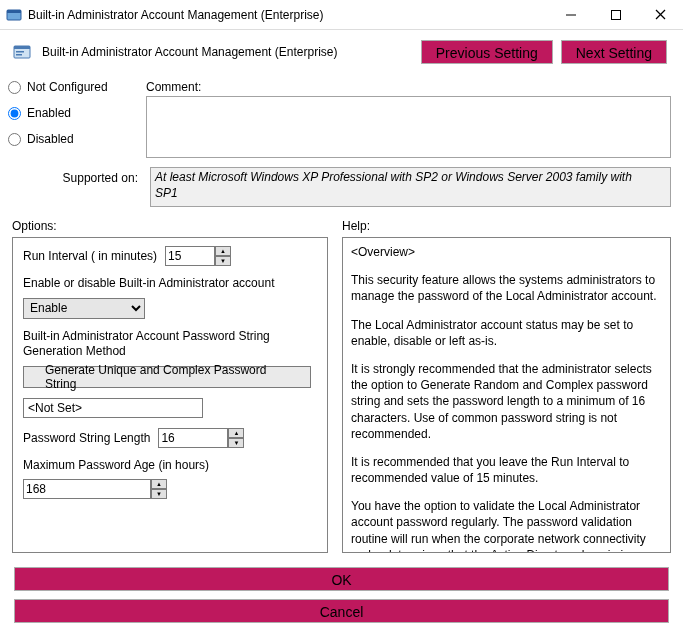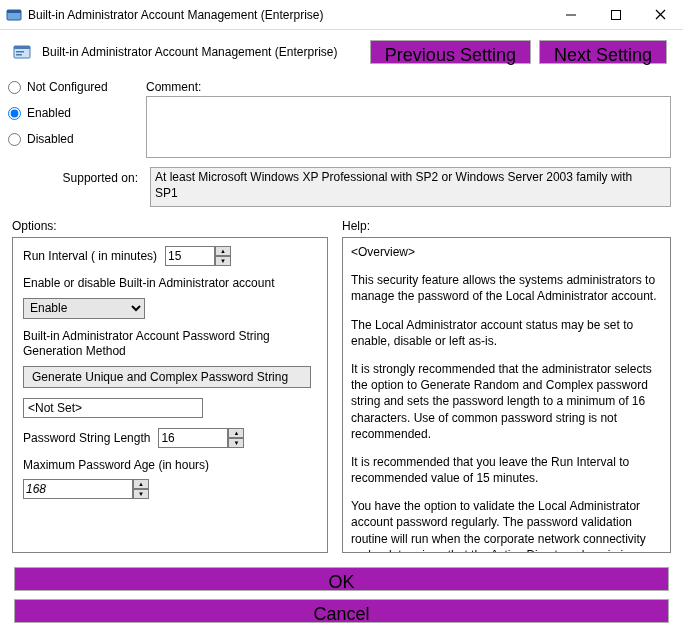--- a/index.html
+++ b/index.html
@@ -38,22 +38,22 @@
     padding: 10px 12px 6px 12px;
     gap: 10px;
   }
   .header-icon {
     width: 20px; height: 20px;
   }
   .header-title { flex: 1; font-size: 12px; }
   .nav-btns { display: flex; gap: 8px; margin-right: 4px; }
   button.win {
     font-family: inherit;
-    font-size: 18px;
-    background: #a21caf;
+    font-size: 14px;
+    background: #be185d;
     border: 1px solid #adadad;
     padding: 4px 14px;
     min-width: 90px;
     height: 24px;
   }
   .state-comment {
     display: flex;
     padding: 6px 12px 2px 8px;
     gap: 14px;
   }
@@ -89,20 +89,21 @@
   .supported-label { width: 130px; text-align: right; padding-right: 4px; padding-top: 4px; }
   .supported-box {
     flex: 1;
     border: 1px solid #a3a3a3;
     background: #f0f0f0;
     padding: 2px 16px 2px 4px;
     height: 40px;
     overflow-y: scroll;
     font-size: 12px;
     line-height: 1.3;
+    font-style: italic;
   }
   .panels {
     display: flex;
     padding: 4px 12px 4px 12px;
     gap: 14px;
   }
   .panel-col { display: flex; flex-direction: column; }
   .panel-col.left { width: 316px; }
   .panel-col.right { flex: 1; }
   .panel-label { margin-bottom: 4px; }
@@ -151,21 +152,21 @@
     height: 21px;
     border: 1px solid #7a7a7a;
     background: #e6e6e6;
     padding: 0 2px;
   }
   .readonly-wide {
     width: 288px;
     height: 22px;
     border: 1px solid #7a7a7a;
     background: #eaeaea;
-    padding: 2px 8px;
+    padding: 2px 21px;
     font-size: 12px;
     display: flex; align-items: center;
     margin-bottom: 10px;
   }
   input.textw {
     width: 288px;
     height: 20px;
     border: 1px solid #7a7a7a;
     padding: 0 4px;
     font-family: inherit;
@@ -292,21 +293,21 @@
           <input class="spin" style="width: 70px;" value="16">
           <div class="spinner-btns">
             <div>▲</div>
             <div>▼</div>
           </div>
         </div>
       </div>
 
       <div class="opt-label-block">Maximum Password Age (in hours)</div>
       <div class="spinner-holder">
-        <input class="spin" style="width: 110px; font-style: italic;" value="168">
+        <input class="spin" style="width: 128px;" value="168">
         <div class="spinner-btns">
           <div>▲</div>
           <div>▼</div>
         </div>
       </div>
 
     </div>
   </div>
 
   <div class="panel-col right">

